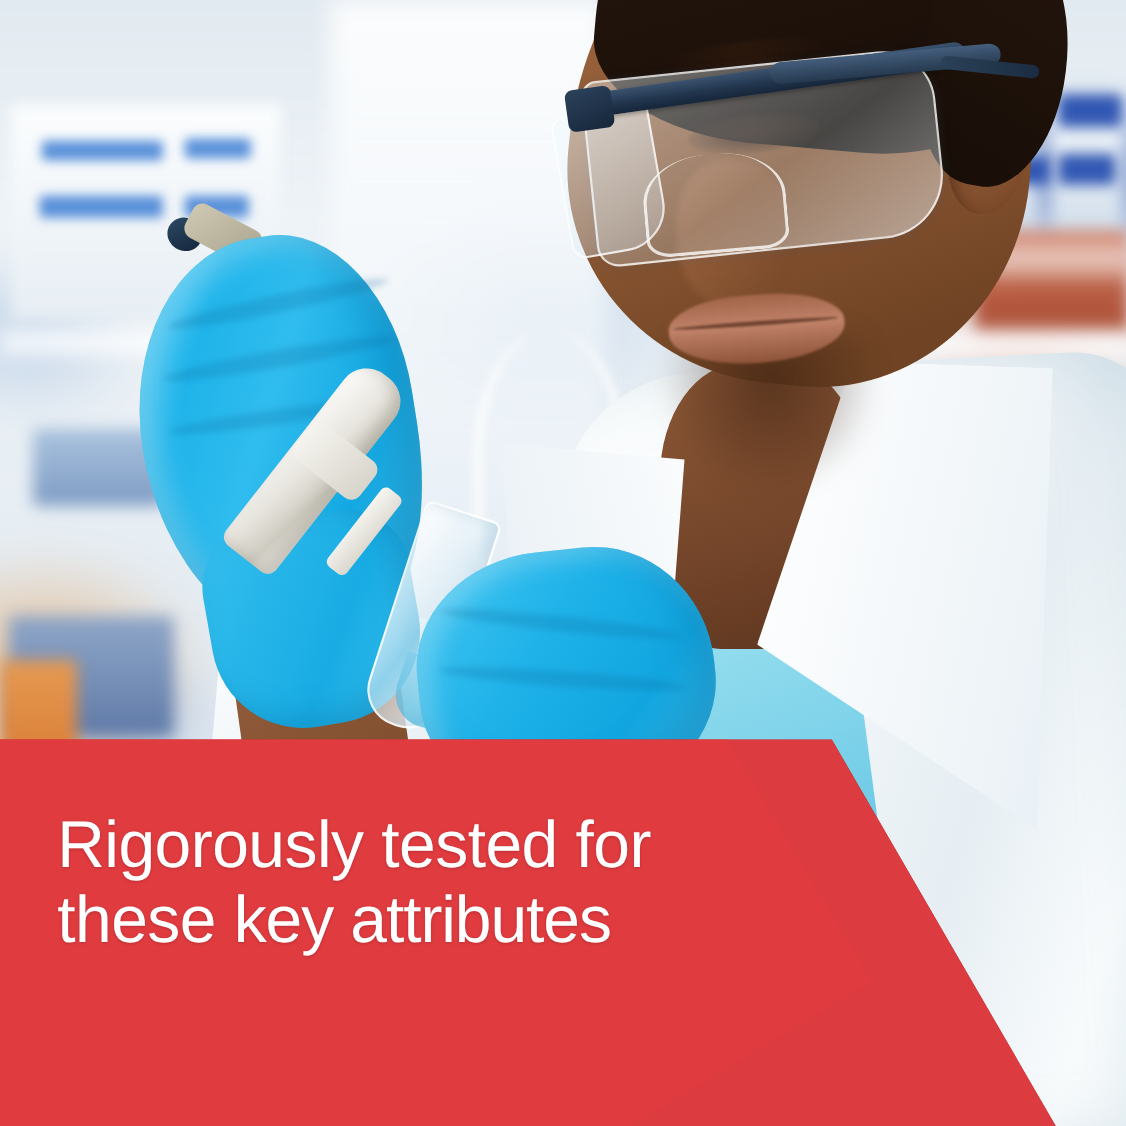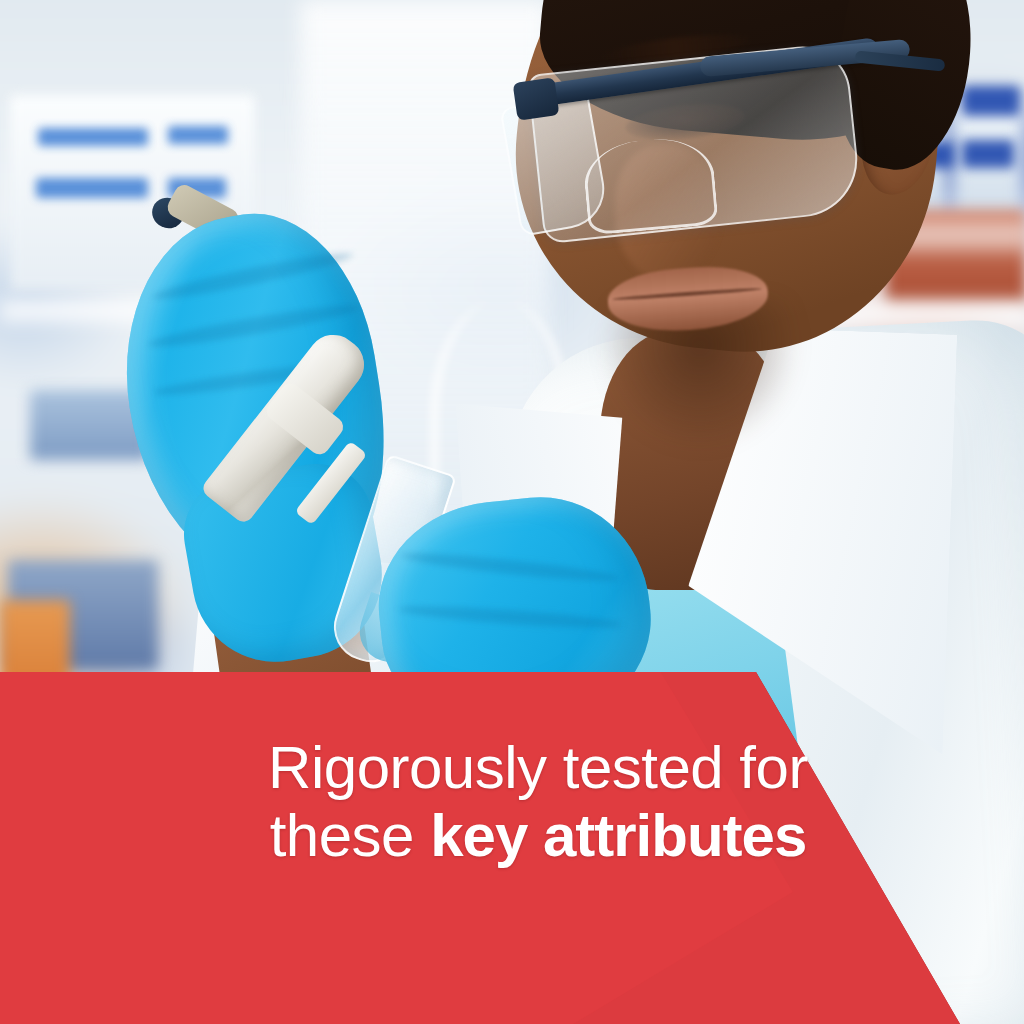--- a/index.html
+++ b/index.html
@@ -278,29 +278,28 @@
   }
   .banner-diag2{
     position:absolute;left:-250px;top:-40px;width:760px;height:760px;
     background:#e03c40;
     transform:rotate(-31deg);transform-origin:0 0;
   }
 
   .banner-text{
     position:absolute;left:0;top:672px;width:1024px;height:352px;
     padding:62px 0 0 52px;
-    text-align:center;
   }
   .headline{
     color:#ffffff;font-size:60px;line-height:1.14;
     letter-spacing:-0.5px;font-weight:300;
     text-shadow:0 1px 3px rgba(90,10,14,.28);
     margin:0;
   }
-  .headline .b{font-weight:700;letter-spacing:-1px;}
+  .headline .b{font-weight:400;letter-spacing:-1px;}
   .subline{
     color:#ffffff;font-size:38px;font-weight:400;letter-spacing:-0.2px;
     margin:34px 0 0 0;
     text-shadow:0 1px 3px rgba(90,10,14,.28);
   }
 </style>
 </head>
 <body>
 
 <div id="stage">

